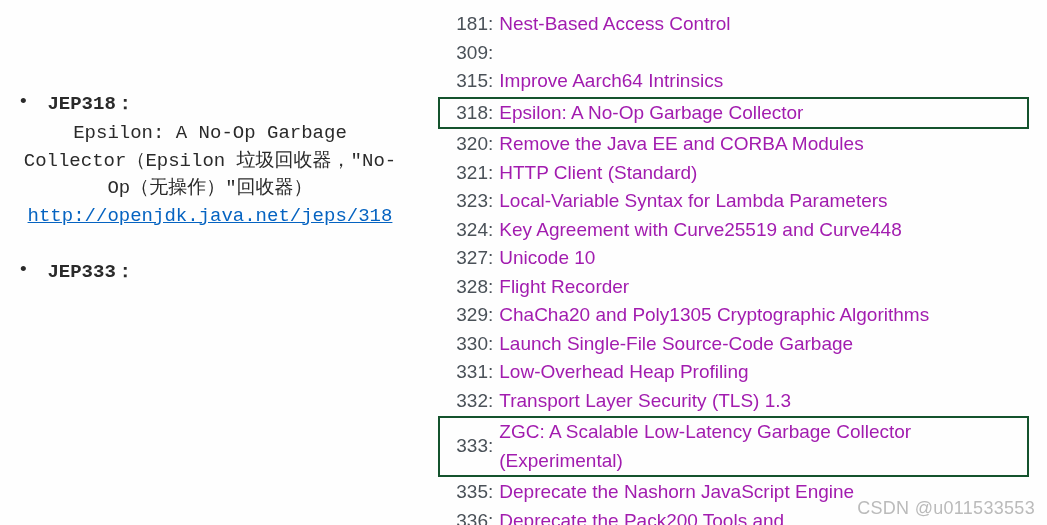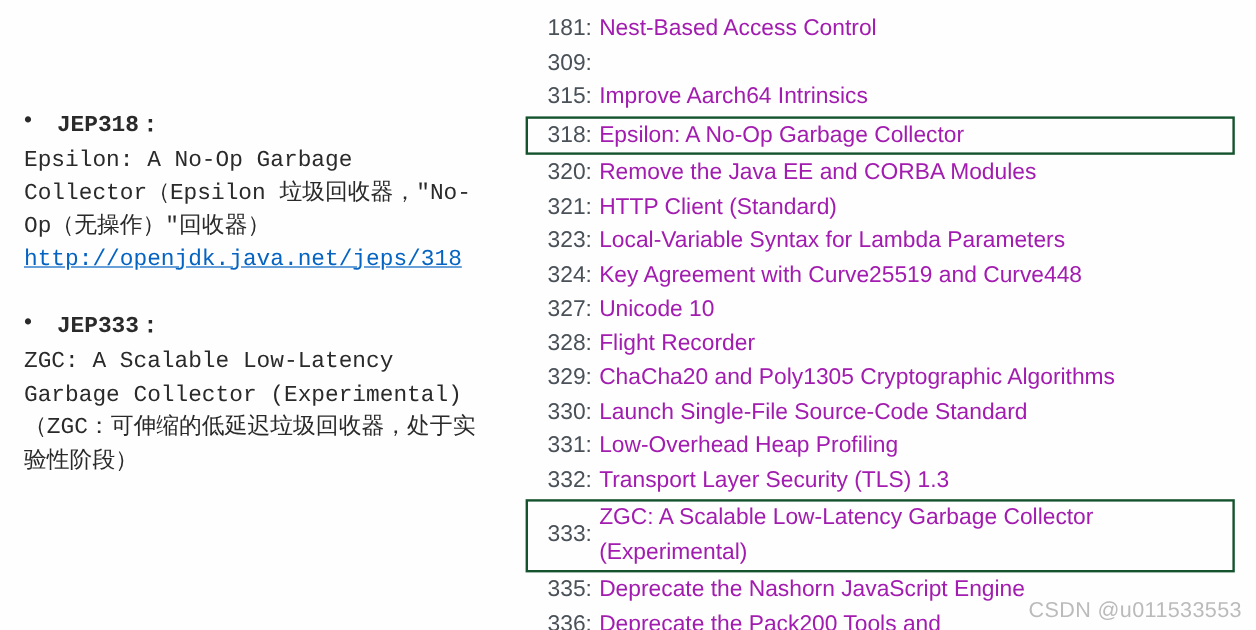--- a/index.html
+++ b/index.html
@@ -26,20 +26,21 @@
     .left .bullet .dot {
       display: inline-block;
       width: 16px;
       font-family: Arial;
       vertical-align: top;
     }
     .left strong { font-weight: bold; }
     .left .desc {
       line-height: 1.45;
       margin-top: 0;
+      text-align: center;
     }
     .left a {
       color: #0563c1;
       text-decoration: underline;
       word-break: break-all;
     }
     .right {
       flex: 1;
       font-size: 19px;
       color: #68727b;
@@ -85,21 +86,20 @@
     <div class="desc">
       <a>http://openjdk.java.net/jeps/318</a>
     </div>
   </div>
 
   <div class="block">
     <div class="bullet">
       <span class="dot">•</span>
       <strong>JEP333：</strong>
     </div>
-    <div class="desc">ZGC: A Scalable Low-Latency Garbage Collector (Experimental)（ZGC：可伸缩的低延迟垃圾回收器，处于实验性阶段）</div>
   </div>
 
 </div>
 
 <div class="right" id="jep-list">
     <div class="jep-row">
       <span class="jep-num">181</span>
       <span class="jep-sep">:</span>
       <span class="jep-title">Nest-Based Access Control</span>
     </div>
@@ -148,21 +148,21 @@
       <span class="jep-title">Flight Recorder</span>
     </div>
     <div class="jep-row">
       <span class="jep-num">329</span>
       <span class="jep-sep">:</span>
       <span class="jep-title">ChaCha20 and Poly1305 Cryptographic Algorithms</span>
     </div>
     <div class="jep-row">
       <span class="jep-num">330</span>
       <span class="jep-sep">:</span>
-      <span class="jep-title">Launch Single-File Source-Code Standard</span>
+      <span class="jep-title">Launch Single-File Source-Code Garbage</span>
     </div>
     <div class="jep-row">
       <span class="jep-num">331</span>
       <span class="jep-sep">:</span>
       <span class="jep-title">Low-Overhead Heap Profiling</span>
     </div>
     <div class="jep-row">
       <span class="jep-num">332</span>
       <span class="jep-sep">:</span>
       <span class="jep-title">Transport Layer Security (TLS) 1.3</span>

